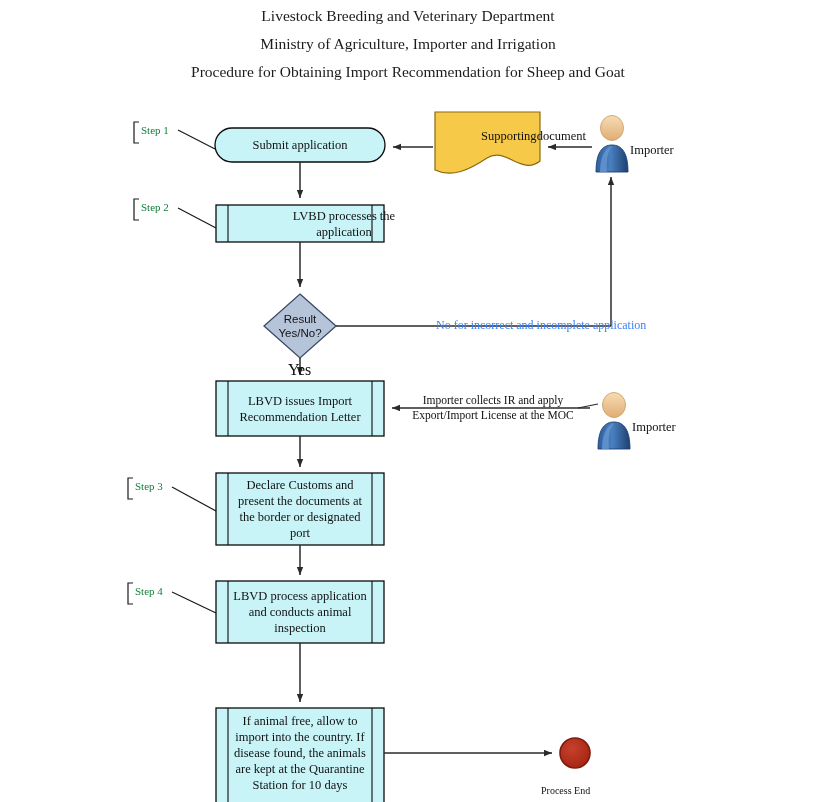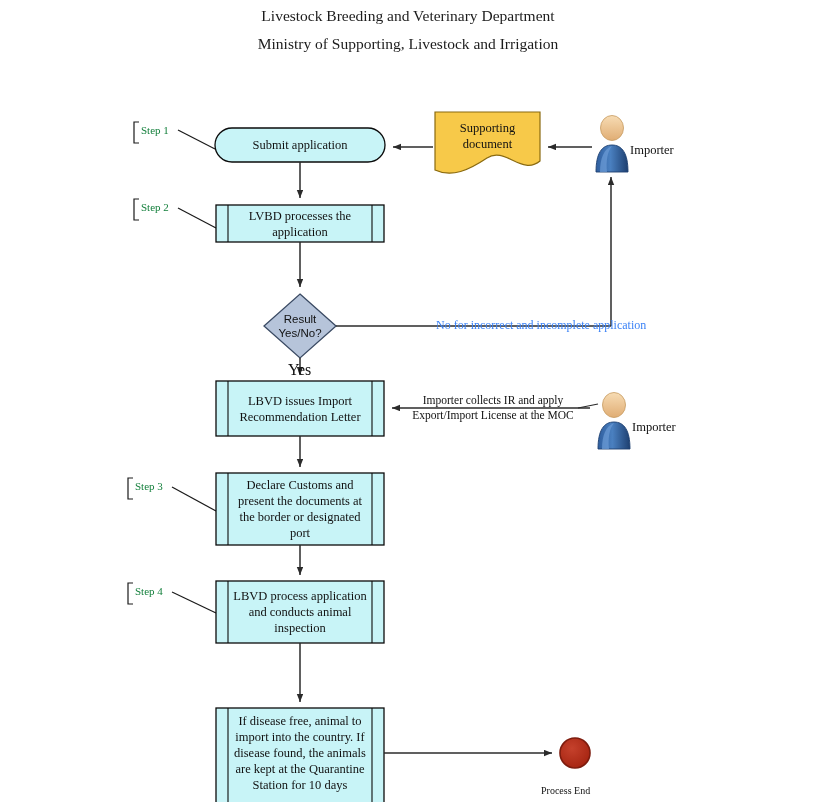--- a/index.html
+++ b/index.html
@@ -23,21 +23,22 @@
   .person-lbl{position:absolute;font-size:12.5px;color:#111;white-space:nowrap;}
   .endlbl{position:absolute;font-size:10px;color:#111;white-space:nowrap;}
 </style>
 </head>
 <body>
 
 <div class="canvas">
 
   <div class="titleblock" style="top:2px;">
     <div class="title-line">Livestock Breeding and Veterinary Department</div>
-    <div class="title-line">Ministry of Supporting, Livestock and Irrigation</div>
+    <div class="title-line">Ministry of Agriculture, Importer and Irrigation</div>
+    <div class="title-line">Procedure for Obtaining Import Recommendation for Sheep and Goat</div>
   </div>
 
   <svg id="flow-svg" viewBox="0 0 816 802">
     <defs>
       <marker id="arrow" markerWidth="9" markerHeight="9" refX="8" refY="3.2" orient="auto" markerUnits="userSpaceOnUse">
         <path d="M0,0 L8,3.2 L0,6.4 z" fill="#2b2b2b"></path>
       </marker>
       <linearGradient id="bodyGrad" x1="0" y1="0" x2="1" y2="0">
         <stop offset="0%" stop-color="#2f5e9e"></stop>
         <stop offset="45%" stop-color="#4a80c0"></stop>
@@ -145,26 +146,26 @@
     </g>
   </svg>
 
   <div class="step-lbl" style="left:141px;top:124px;">Step 1</div>
   <div class="step-lbl" style="left:141px;top:201px;">Step 2</div>
   <div class="step-lbl" style="left:135px;top:480px;">Step 3</div>
   <div class="step-lbl" style="left:135px;top:585px;">Step 4</div>
 
   <div class="box-text" style="left:215px;top:128px;width:170px;height:34px;">Submit application</div>
 
-  <div class="box-text" style="left:435px;top:114px;width:105px;height:44px;flex-direction:column;">
+  <div class="box-text" style="left:435px;top:114px;width:105px;height:44px;flex-direction:row;padding-left:46px;">
     <span>Supporting</span>
     <span>document</span>
   </div>
 
-  <div class="box-text" style="left:228px;top:205px;width:144px;height:37px;flex-direction:column;">
+  <div class="box-text" style="left:228px;top:205px;width:144px;height:37px;flex-direction:column;padding-left:44px;">
     <span>LVBD processes the</span>
     <span>application</span>
   </div>
 
   <div class="box-text sans" style="left:264px;top:306px;width:72px;height:40px;flex-direction:column;">
     <span>Result</span>
     <span>Yes/No?</span>
   </div>
 
   <div class="small-lbl" style="left:288px;top:361px;">Yes</div>
@@ -188,21 +189,21 @@
     <span>port</span>
   </div>
 
   <div class="box-text" style="left:226px;top:581px;width:148px;height:62px;flex-direction:column;">
     <span>LBVD process application</span>
     <span>and conducts animal</span>
     <span>inspection</span>
   </div>
 
   <div class="box-text" style="left:228px;top:708px;width:144px;height:90px;flex-direction:column;">
-    <span>If disease free, animal to</span>
+    <span>If animal free, allow to</span>
     <span>import into the country. If</span>
     <span>disease found, the animals</span>
     <span>are kept at the Quarantine</span>
     <span>Station for 10 days</span>
   </div>
 
   <div class="endlbl" style="left:541px;top:785px;">Process End</div>
 
   <div class="person-lbl" style="left:630px;top:143px;">Importer</div>
   <div class="person-lbl" style="left:632px;top:420px;">Importer</div>

